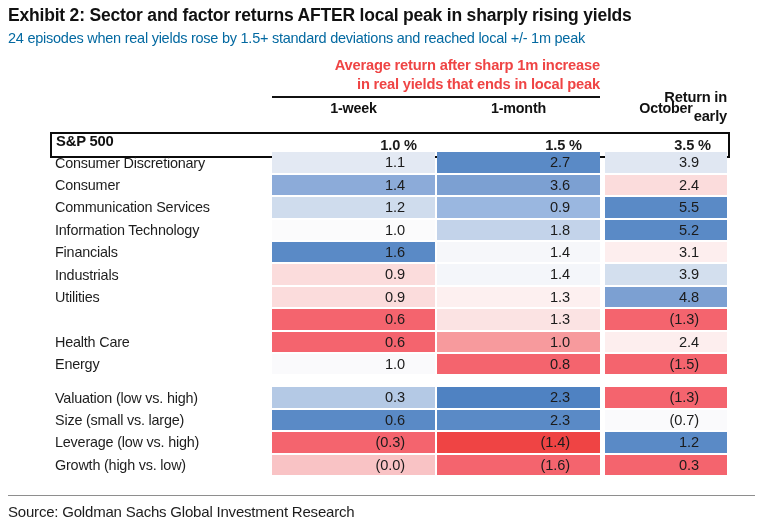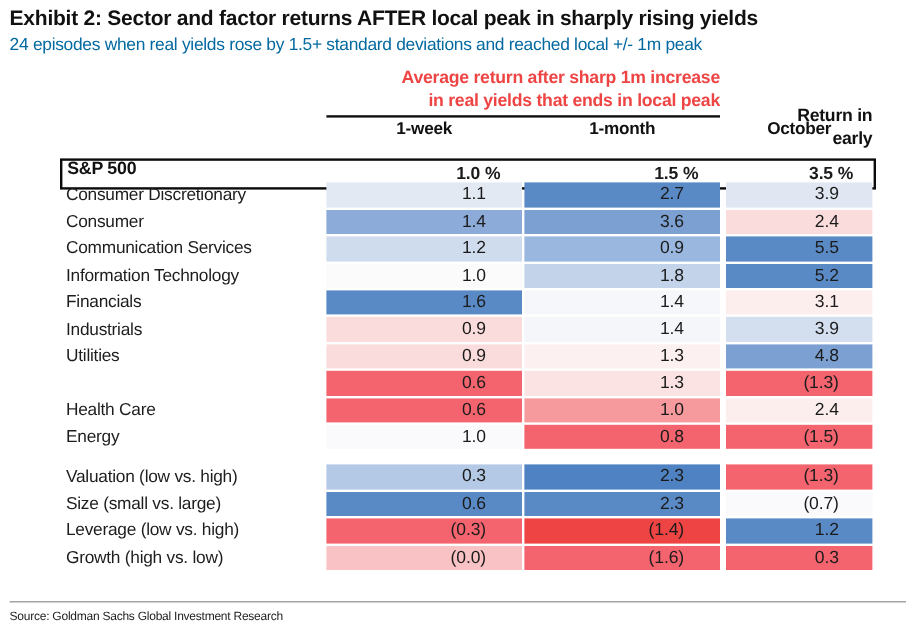--- a/index.html
+++ b/index.html
@@ -170,21 +170,21 @@
     left: 0;
     right: 0;
     bottom: 6px;
     padding: 0 8px;
   }
   .footer-rule {
     border-top: 1.6px solid #8e8e8e;
     margin-bottom: 7px;
   }
   .source-text {
-    font-size: 10px;
+    font-size: 15px;
     letter-spacing: -0.2px;
     color: #1d1d1d;
     white-space: nowrap;
   }
 </style>
 </head>
 <body>
 
 <div class="titlebar">
   <div class="exhibit-title">Exhibit 2: Sector and factor returns AFTER local peak in sharply rising yields</div>

